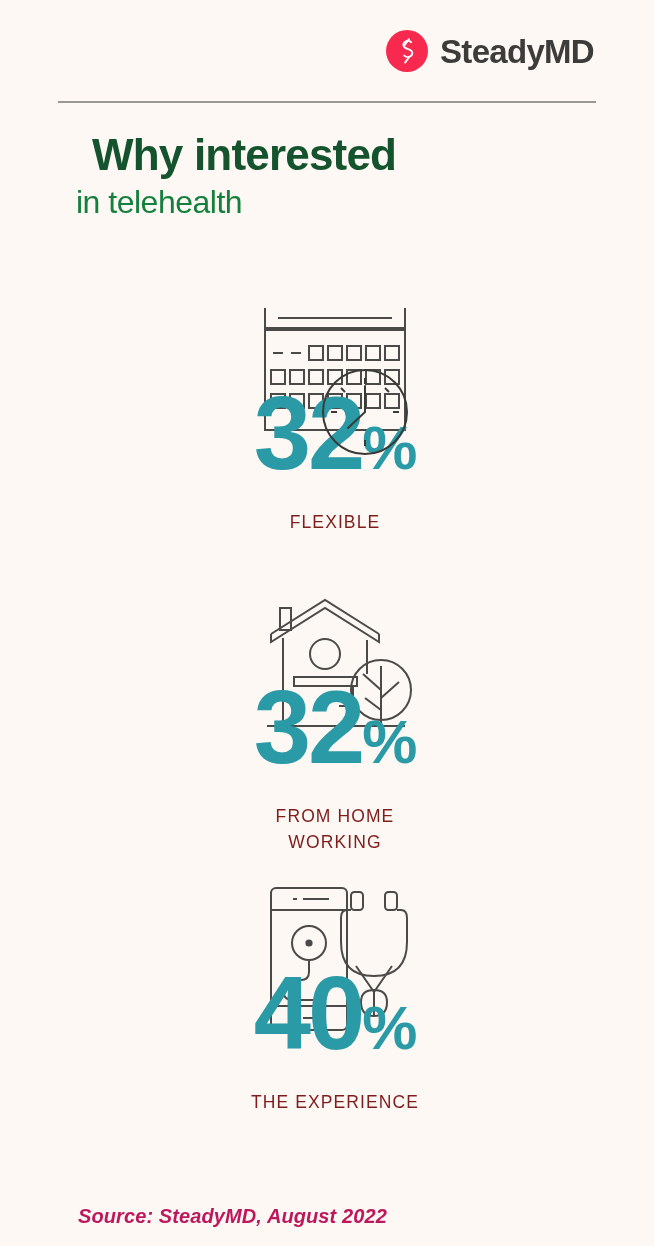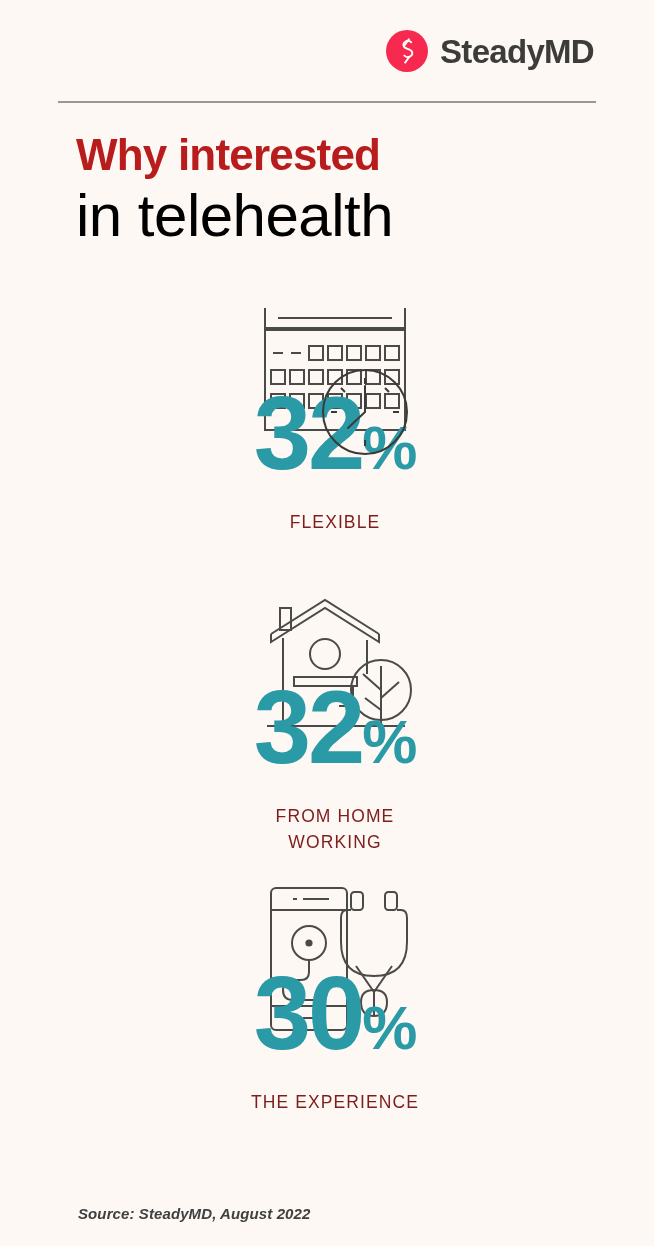--- a/index.html
+++ b/index.html
@@ -51,29 +51,30 @@
   
   .title-block {
     position: absolute;
     top: 133px;
     left: 76px;
     line-height: 1.0;
   }
   .title-line1 {
     font-size: 44px;
     font-weight: bold;
-    color: #b91c1c;
+    color: #14532d;
     letter-spacing: -0.8px;
     display: block;
     padding-bottom: 9px;
+    margin-left: 16px;
   }
   .title-line2 {
-    font-size: 60px;
+    font-size: 32px;
     font-weight: 300;
-    color: #000000;
+    color: #15803d;
     letter-spacing: -0.5px;
     display: block;
   }
 
   
   .stat {
     position: absolute;
     left: 8px;
     width: 654px;
     text-align: center;
@@ -121,24 +122,24 @@
     letter-spacing: 1.1px;
     line-height: 1.5;
   }
   .stat-label span { display: block; }
 
   
   .source {
     position: absolute;
     left: 78px;
     top: 1205px;
-    font-size: 15px;
+    font-size: 20px;
     font-style: italic;
     font-weight: bold;
-    color: #404040;
+    color: #be185d;
     letter-spacing: 0.1px;
   }
 </style>
 </head>
 <body>
 
 <div class="logo-row">
   <svg class="logo-mark" viewBox="0 0 42 42">
     <circle cx="21" cy="21" r="21" fill="#F8294E"></circle>
     <path d="M25.2 12.2c-1.6-1.4-4.2-1.6-6-0.5-1.9 1.1-2.4 3.5-1.1 5.1 0.9 1.1 2.4 1.6 3.7 2.1 1.4 0.5 2.9 1.1 3.8 2.2 1.3 1.7 0.7 4.1-1.2 5.2-1.9 1.1-4.5 0.8-6.1-0.7" fill="none" stroke="#FFFFFF" stroke-width="1.9" stroke-linecap="round"></path>
@@ -247,20 +248,20 @@
         <circle cx="56" cy="63" r="2.6" fill="#4A4A48"></circle>
         <rect x="98" y="12" width="12" height="18" rx="3.5"></rect>
         <rect x="132" y="12" width="12" height="18" rx="3.5"></rect>
         <path d="M98 30 L94 30 Q88 30 88 38 L88 62 Q88 96 121 96 Q154 96 154 62 L154 38 Q154 30 148 30 L144 30"></path>
         <path d="M103 86 L121 112 L139 86"></path>
         <line x1="121" y1="112" x2="121" y2="136"></line>
         <path d="M121 136 Q108 136 108 122 Q108 110 121 110 Q134 110 134 122 Q134 136 121 136 Z"></path>
         <path d="M56 80 L56 92 Q56 100 48 100 L40 100 Q30 100 30 110 Q30 120 40 120 L72 120"></path>
       </g>
     </svg>
-    <div class="stat-number"><span>30</span><span class="pct">%</span></div>
+    <div class="stat-number"><span>40</span><span class="pct">%</span></div>
   </div>
   <div class="stat-label">
     <span>THE EXPERIENCE</span>
   </div>
 </div>
 
 <div class="source">Source: SteadyMD, August 2022</div>
 
 </body></html>

